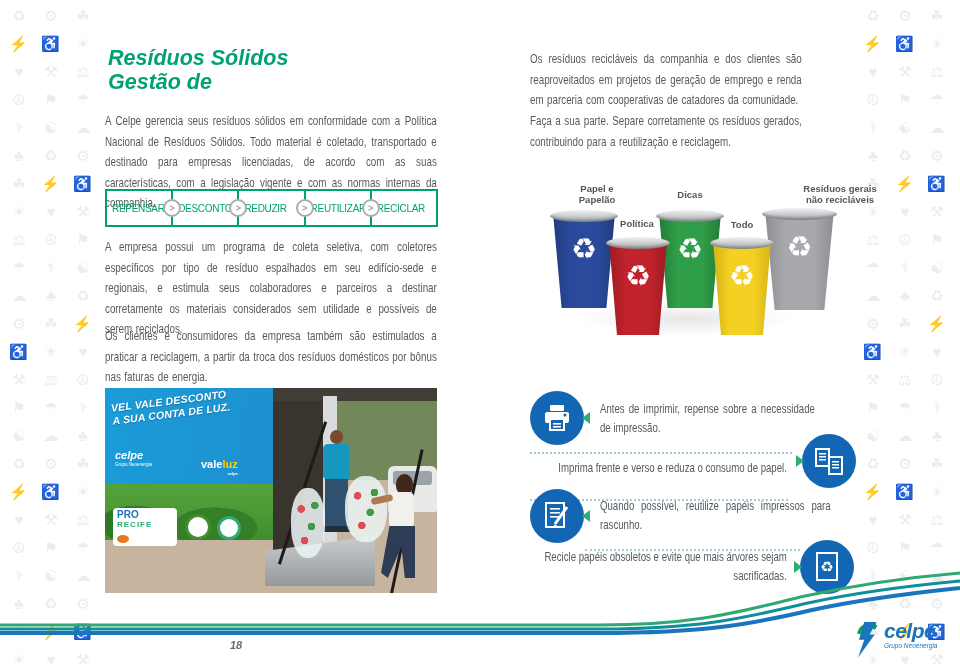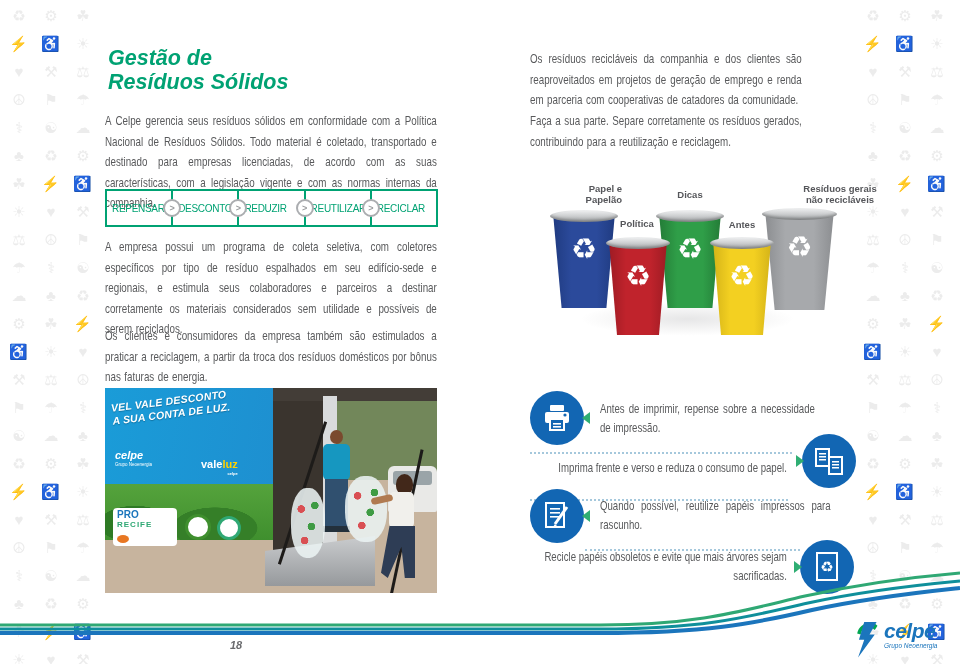--- a/index.html
+++ b/index.html
@@ -280,22 +280,22 @@
     <span>⚡</span>
     <span>♿</span>
     <span>☀</span>
     <span>♥</span>
     <span>⚒</span>
   </div>
 
 <div id="page-left" class="page">
 
   <div class="abs title">
+    <div>Resíduos Sólidos</div>
     <div>Gestão de</div>
-    <div>Resíduos Sólidos</div>
   </div>
 
   <div class="abs lp-text body-text cond" style="top:111px;">A Celpe gerencia seus resíduos sólidos em conformidade com a Política Nacional de Resíduos Sólidos. Todo material é coletado, transportado e destinado para empresas licenciadas, de acordo com as suas características, com a legislação vigente e com as normas internas da companhia.</div>
 
   <div class="abs steps">
     <div class="step-cell">
       <span class="step-label">REPENSAR</span>
       <span class="step-circle">&gt;</span>
     </div>
     <div class="step-cell">
@@ -368,25 +368,25 @@
 
 <div id="page-right" class="page">
 
   <div class="abs rp-text body-text cond" style="top:49px;">Os resíduos recicláveis da companhia e dos clientes são reaproveitados em projetos de geração de emprego e renda em parceria com cooperativas de catadores da comunidade.</div>
 
   <div class="abs rp-text body-text cond" style="top:111px;">Faça a sua parte. Separe corretamente os resíduos gerados, contribuindo para a reutilização e reciclagem.</div>
 
   <div id="bins" class="abs">
     <div class="abs bin-shadow"></div>
 
-    <div class="abs bin-label" style="left:22px;top:3px;width:70px;text-align:right;">Papel e
+    <div class="abs bin-label" style="left:32px;top:3px;width:70px;">Papel e
 Papelão</div>
     <div class="abs bin-label" style="left:72px;top:38px;width:70px;">Política</div>
     <div class="abs bin-label" style="left:125px;top:9px;width:70px;">Dicas</div>
-    <div class="abs bin-label" style="left:177px;top:39px;width:70px;">Antes</div>
+    <div class="abs bin-label" style="left:177px;top:39px;width:70px;">Todo</div>
     <div class="abs bin-label" style="left:222px;top:3px;width:88px;margin-left:44px;">Resíduos gerais
 não recicláveis</div>
 
     <div class="abs bin" style="left:22px;top:30px;width:64px;height:98px;">
       <div class="rim"></div>
       <div class="bucket c-blue"></div>
       <div class="sym">♻</div>
     </div>
     <div class="abs bin front" style="left:78px;top:57px;width:60px;height:98px;">
       <div class="rim"></div>

